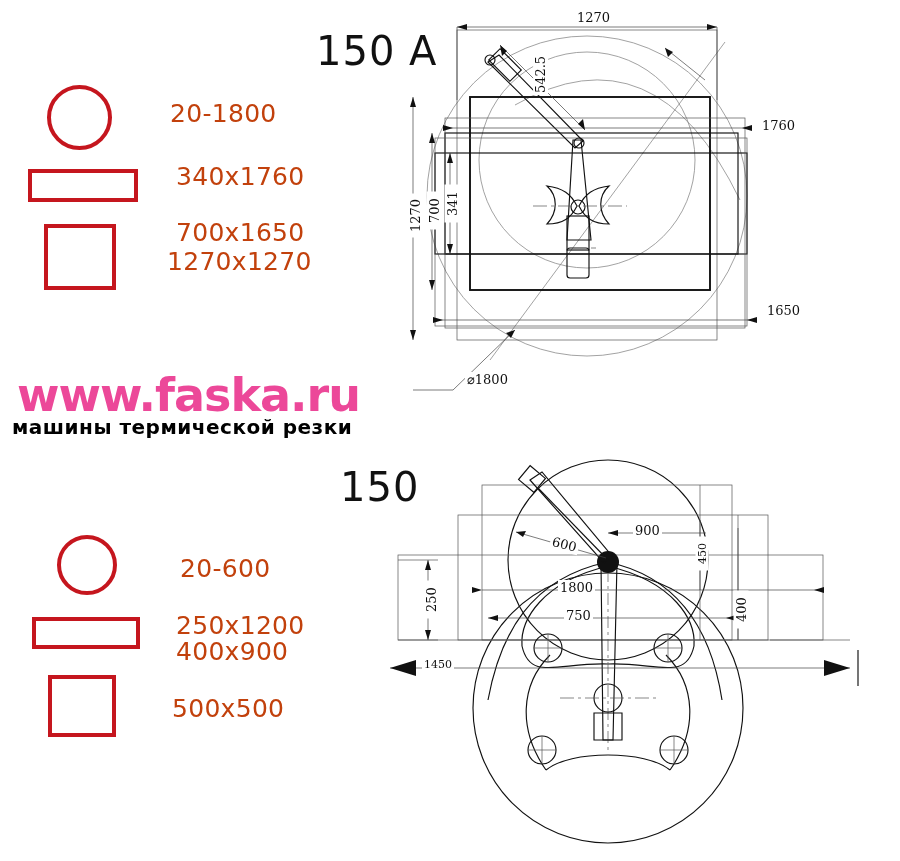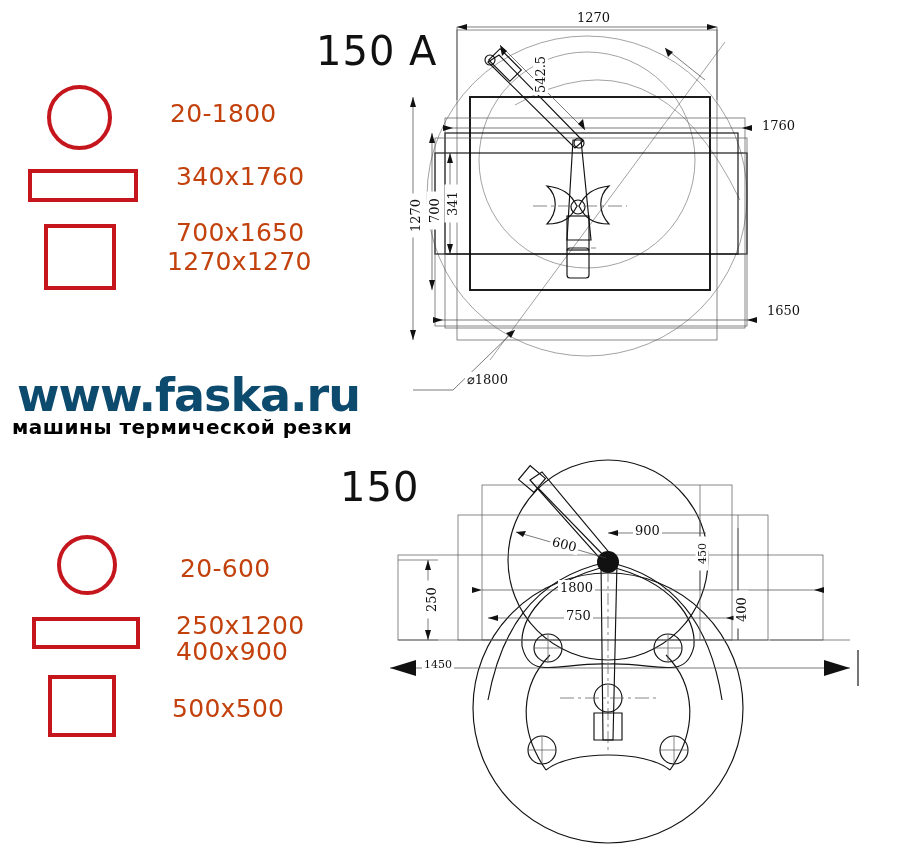--- a/index.html
+++ b/index.html
@@ -9,21 +9,21 @@
   .abs{position:absolute;}
 
   
   .legend-circle{border:4px solid #c5161e;border-radius:50%;box-sizing:border-box;}
   .legend-rect{border:4px solid #c5161e;box-sizing:border-box;background:transparent;}
   .legend-text{color:#c2410c;font-size:25px;font-weight:400;letter-spacing:.3px;
                white-space:nowrap;line-height:28px;}
 
   
   .logo-main{font-family:"DejaVu Sans","Liberation Sans",sans-serif;
-             font-weight:bold;font-size:46px;color:#0c4a6e;letter-spacing:-1px;
+             font-weight:bold;font-size:46px;color:#ec4899;letter-spacing:-1px;
              white-space:nowrap;line-height:46px;}
   .logo-sub{font-family:"DejaVu Sans","Liberation Sans",sans-serif;
             font-weight:bold;font-size:20px;color:#000000;letter-spacing:.5px;
             white-space:nowrap;line-height:22px;}
 
   
   .dwg-title{font-size:40px;color:#111;font-family:"DejaVu Sans","Liberation Sans",sans-serif;
              white-space:nowrap;letter-spacing:1px;}
 
   

